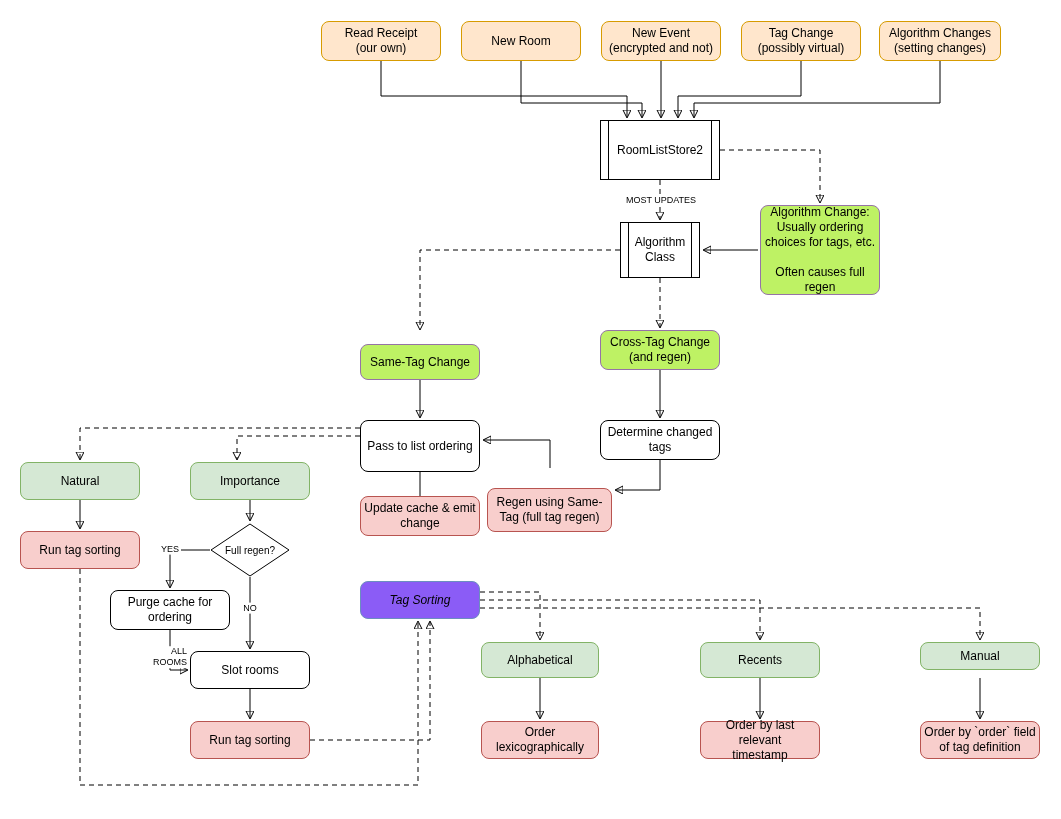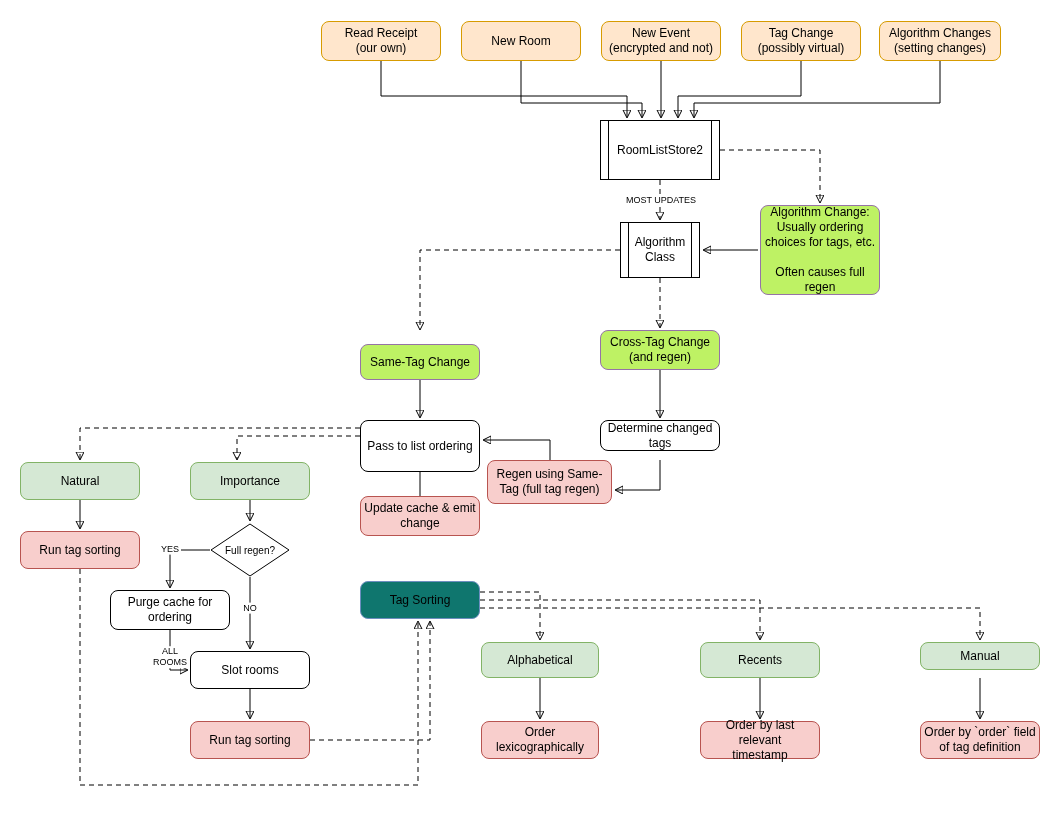--- a/index.html
+++ b/index.html
@@ -23,38 +23,38 @@
     box-sizing:border-box;
     border:1px solid #000;
     background:#fff;
     padding:1px 2px;
   }
   .rounded{border-radius:8px;}
   .orange{background:#ffe6cc;border-color:#d79b00;}
   .purple{background:#bef264;border-color:#9673a6;}
   .green{background:#d5e8d4;border-color:#82b366;}
   .red{background:#f8cecc;border-color:#b85450;}
-  .blue{background:#0f766e;border-color:#6c8ebf;}
+  .blue{background:#8b5cf6;border-color:#6c8ebf;font-style:italic;}
   .process::before,.process::after{
     content:"";position:absolute;top:0;bottom:0;width:0;border-left:1px solid #000;
   }
   .process::before{left:7px;}
   .process::after{right:7px;}
   .diamond-wrap{position:absolute;}
   .diamond-label{
     position:absolute;left:0;top:0;right:0;bottom:0;
     display:flex;align-items:center;justify-content:center;
     font-size:10px;text-align:center;
   }
   .edge-label{
     position:absolute;
     transform:translate(-50%,-50%);
     background:#fff;
     font-size:9px;line-height:1.2;
-    text-align:center;
+    text-align:right;
     white-space:pre-line;
     padding:0 2px;
   }
 </style>
 </head>
 <body>
 
 <div class="canvas">
 
   <svg class="edges" width="1061" height="819" viewBox="0 0 1061 819">
@@ -116,23 +116,23 @@
 Usually ordering
 choices for tags, etc.
 
 Often causes full
 regen</div>
   <div class="node purple rounded" style="left:360px;top:344px;width:120px;height:36px">Same-Tag Change</div>
   <div class="node purple rounded" style="left:600px;top:330px;width:120px;height:40px">Cross-Tag Change
 (and regen)</div>
 
   <div class="node rounded" style="left:360px;top:420px;width:120px;height:52px">Pass to list ordering</div>
-  <div class="node rounded" style="left:600px;top:420px;width:120px;height:31px">Determine changed
+  <div class="node rounded" style="left:600px;top:420px;width:120px;height:40px">Determine changed
 tags</div>
-  <div class="node red rounded" style="left:487px;top:460px;width:125px;height:44px">Regen using Same-
+  <div class="node red rounded" style="left:487px;top:488px;width:125px;height:44px">Regen using Same-
 Tag (full tag regen)</div>
   <div class="node red rounded" style="left:360px;top:496px;width:120px;height:40px">Update cache &amp; emit
 change</div>
 
   <div class="node green rounded" style="left:20px;top:462px;width:120px;height:38px">Natural</div>
   <div class="node green rounded" style="left:190px;top:462px;width:120px;height:38px">Importance</div>
   <div class="node red rounded" style="left:20px;top:531px;width:120px;height:38px">Run tag sorting</div>
 
   <div class="diamond-wrap" style="left:210px;top:523px;width:80px;height:54px">
     <svg width="80" height="54" viewBox="0 0 80 54">

